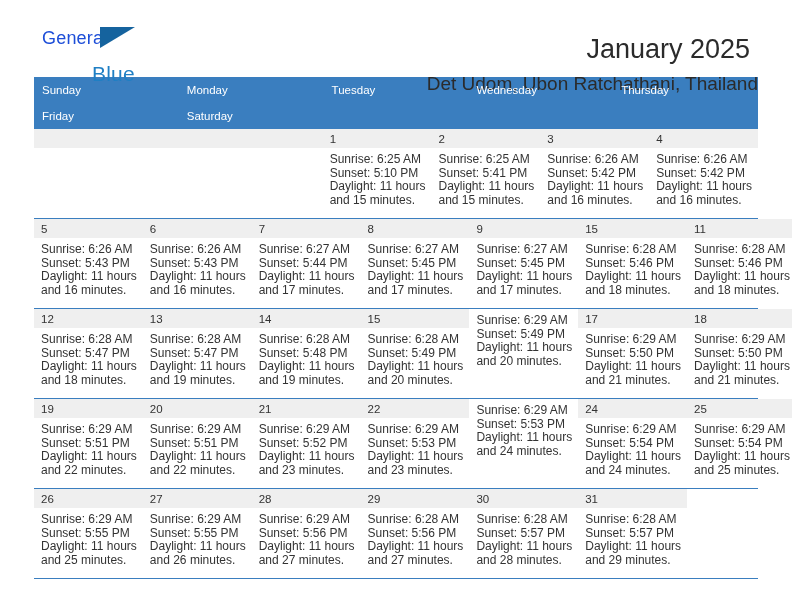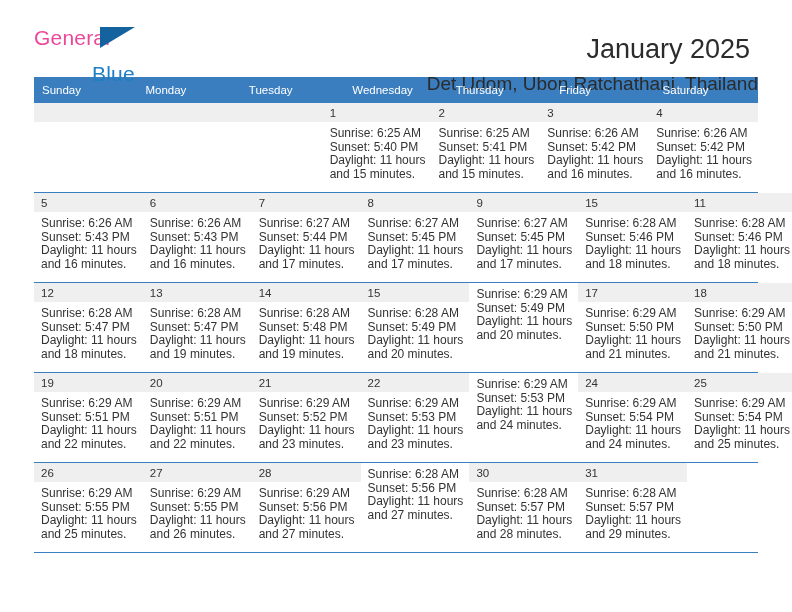--- a/index.html
+++ b/index.html
@@ -32,25 +32,25 @@
     box-sizing: border-box;
   }
   .logo {
     position: relative;
     width: 130px;
     height: 46px;
     user-select: none;
   }
   .logo-general {
     position: absolute;
-    left: 0;
+    left: 8px;
     top: 0;
-    font-size: 21px;
+    font-size: 18px;
     letter-spacing: 0.2px;
-    color: #ec4899;
+    color: #1d4ed8;
     line-height: 24px;
   }
   .logo-blue {
     position: absolute;
     left: 58px;
     top: 20px;
     font-size: 21px;
     letter-spacing: 0.2px;
     color: #1f7fc4;
     line-height: 24px;
@@ -86,21 +86,21 @@
     white-space: nowrap;
   }
 
   
   .calendar {
     margin-top: 5px;
     width: 724px;
   }
   .weekdays {
     display: grid;
-    grid-template-columns: repeat(7, 1fr);
+    grid-template-columns: repeat(5, 1fr);
     background: #3a7ebf;
   }
   .weekday {
     color: #ffffff;
     font-size: 11.5px;
     padding: 6px 0 6px 8px;
     line-height: 14px;
     box-sizing: border-box;
   }
 
@@ -175,21 +175,21 @@
           <div class="daycell empty">
             <div class="daynum-band"></div>
           </div>
           <div class="daycell empty">
             <div class="daynum-band"></div>
           </div>
           <div class="daycell">
             <div class="daynum-band">1</div>
             <div class="details">
               <div>Sunrise: 6:25 AM</div>
-              <div>Sunset: 5:40 PM</div>
+              <div>Sunset: 5:10 PM</div>
               <div>Daylight: 11 hours</div>
               <div>and 15 minutes.</div>
             </div>
           </div>
           <div class="daycell">
             <div class="daynum-band">2</div>
             <div class="details">
               <div>Sunrise: 6:25 AM</div>
               <div>Sunset: 5:41 PM</div>
               <div>Daylight: 11 hours</div>
@@ -430,20 +430,21 @@
           <div class="daycell">
             <div class="daynum-band">28</div>
             <div class="details">
               <div>Sunrise: 6:29 AM</div>
               <div>Sunset: 5:56 PM</div>
               <div>Daylight: 11 hours</div>
               <div>and 27 minutes.</div>
             </div>
           </div>
           <div class="daycell">
+            <div class="daynum-band">29</div>
             <div class="details">
               <div>Sunrise: 6:28 AM</div>
               <div>Sunset: 5:56 PM</div>
               <div>Daylight: 11 hours</div>
               <div>and 27 minutes.</div>
             </div>
           </div>
           <div class="daycell">
             <div class="daynum-band">30</div>
             <div class="details">

